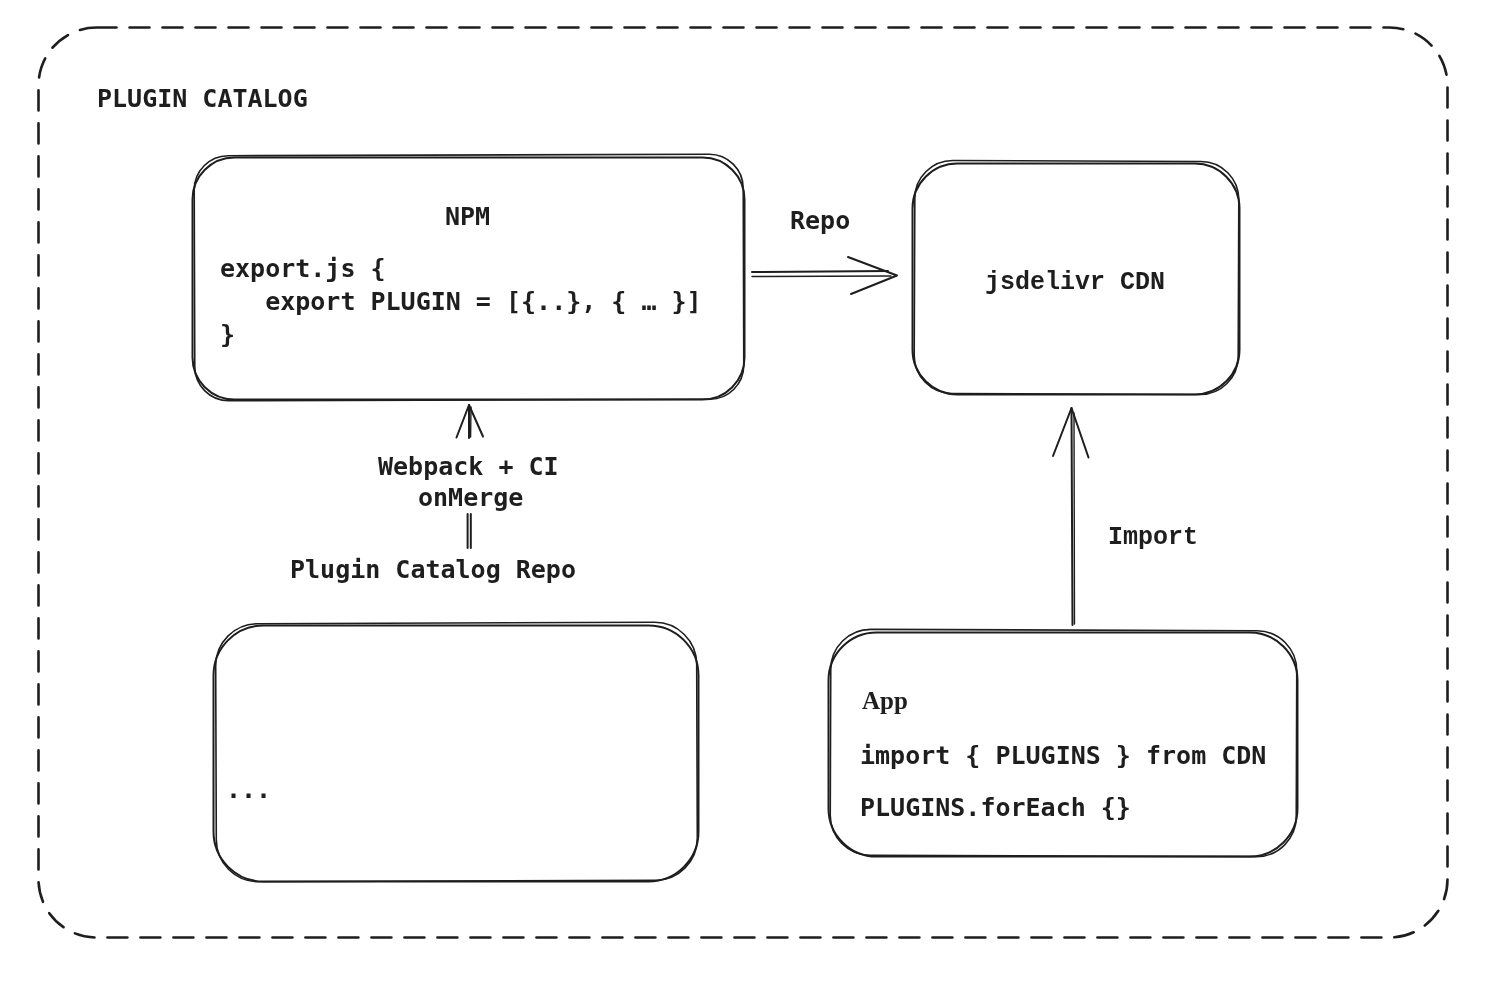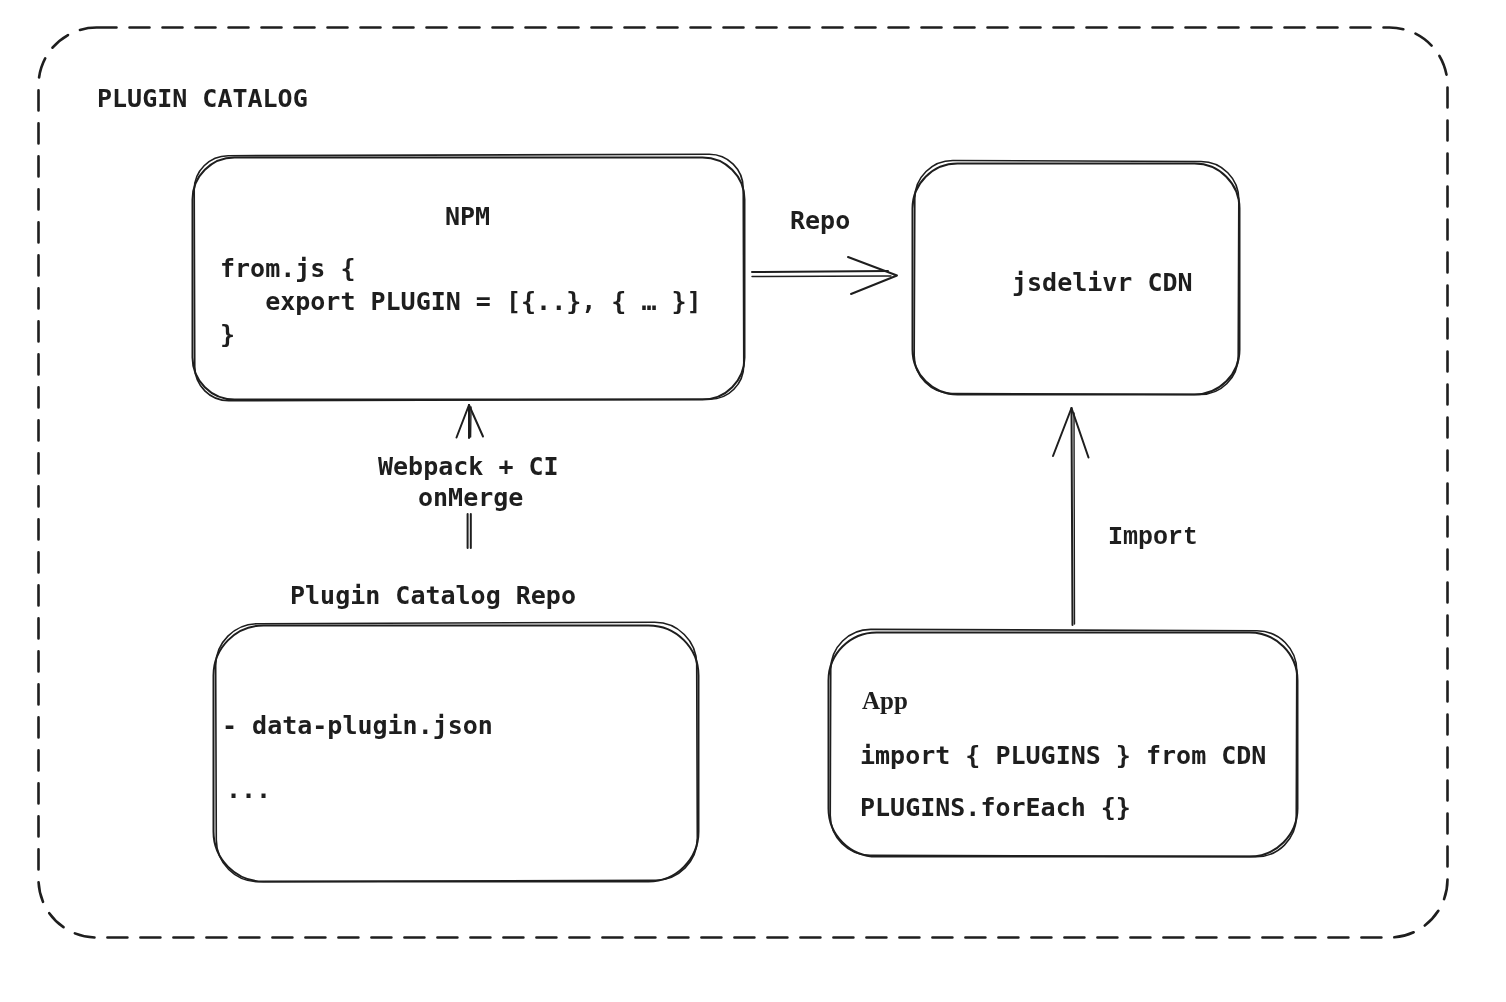--- a/index.html
+++ b/index.html
@@ -87,33 +87,32 @@
       <path class="arrow" d="M1071.5 409 L1072.5 625"></path>
       <path class="arrow-thin" d="M1074 413 L1074.5 624"></path>
       <path class="arrow" d="M1071.5 408 L1053 456"></path>
       <path class="arrow" d="M1071.5 408 L1088.5 457.5"></path>
     </g>
   </svg>
 
   <div class="t" style="left:97px; top:82px;">PLUGIN CATALOG</div>
 
   <div class="t" style="left:445px; top:200px;">NPM</div>
-  <div class="t" style="left:220px; top:252px;">from.js {</div>
+  <div class="t" style="left:220px; top:252px;">export.js {</div>
   <div class="t" style="left:220px; top:285px;">   export PLUGIN = [{..}, { … }]</div>
   <div class="t" style="left:220px; top:318px;">}</div>
 
   <div class="t" style="left:790px; top:204px;">Repo</div>
 
-  <div class="t" style="left:1012px; top:266px;">jsdelivr CDN</div>
+  <div class="t" style="left:985px; top:266px;font-family:Liberation Mono, monospace;">jsdelivr CDN</div>
 
   <div class="t" style="left:378px; top:450px;text-align:right;">Webpack + CI</div>
   <div class="t" style="left:418px; top:481px;">onMerge</div>
 
-  <div class="t" style="left:290px; top:579px;">Plugin Catalog Repo</div>
-  <div class="t lh35" style="left:222px; top:708px;">- data-plugin.json</div>
+  <div class="t" style="left:290px; top:553px;">Plugin Catalog Repo</div>
   <div class="t lh35" style="left:226px; top:772px;">...</div>
 
   <div class="t" style="left:1108px; top:521px;font-family:Liberation Mono, monospace;">Import</div>
 
   <div class="t" style="left:862px; top:684px;font-family:Liberation Serif, serif;">App</div>
   <div class="t" style="left:860px; top:739px;">import { PLUGINS } from CDN</div>
   <div class="t" style="left:860px; top:791px;">PLUGINS.forEach {}</div>
 
 </div>
 

